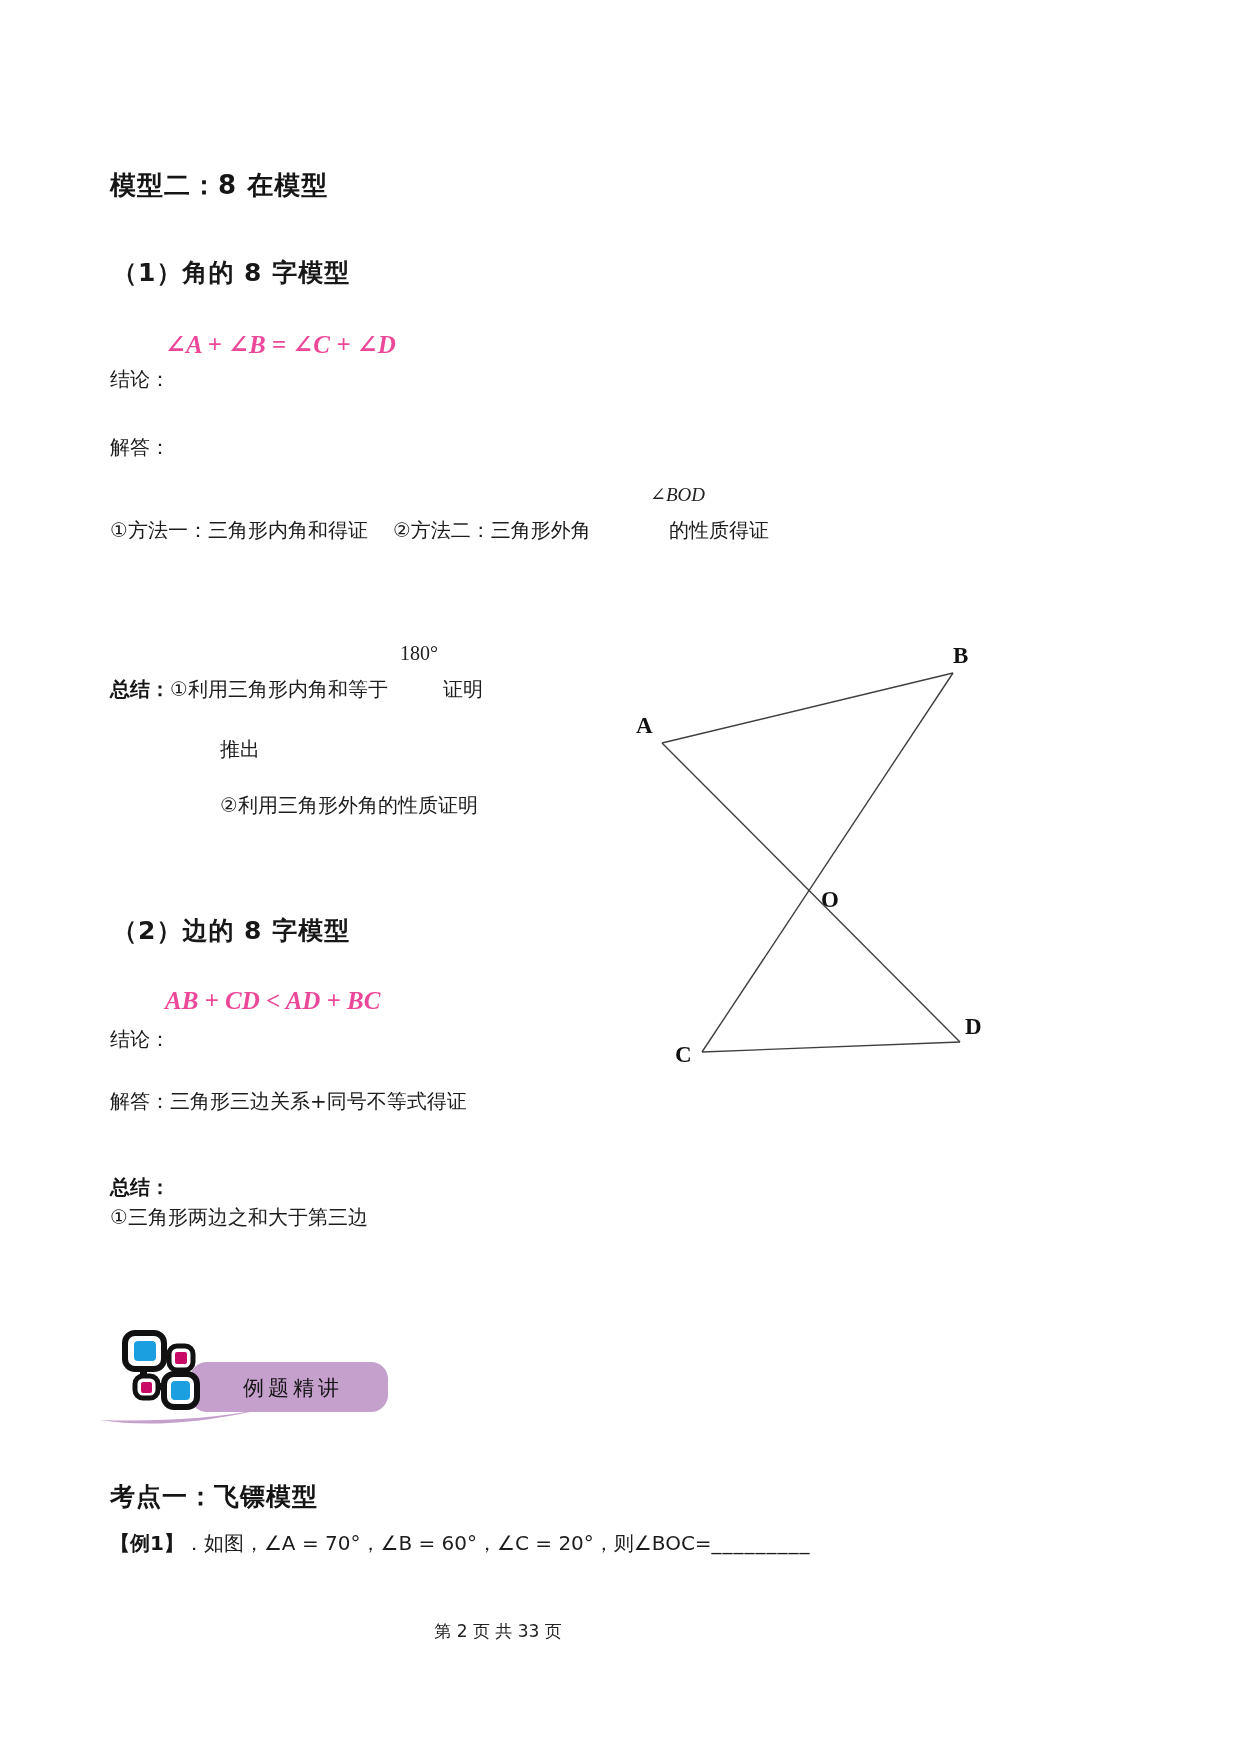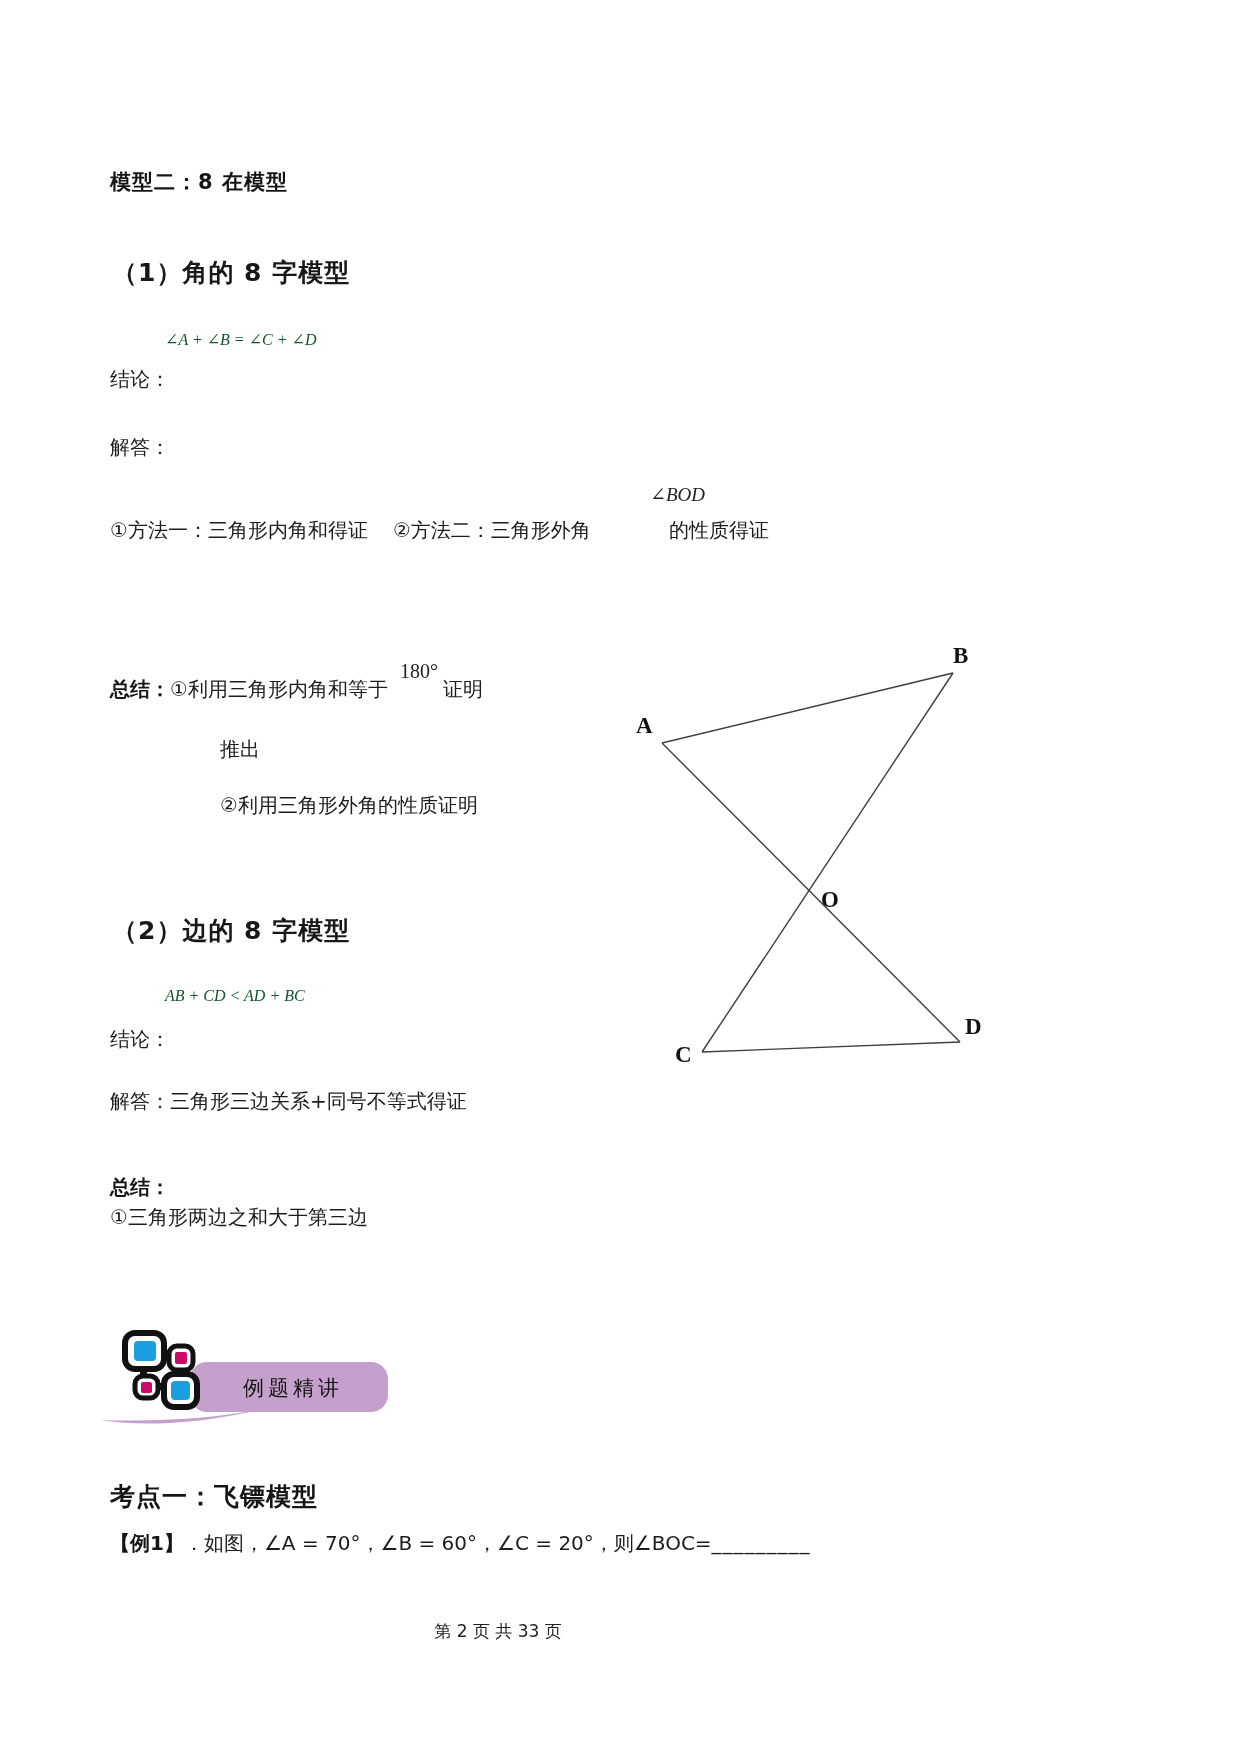--- a/index.html
+++ b/index.html
@@ -1,23 +1,23 @@
 <!DOCTYPE html>
 <html><head>
 <meta charset="utf-8">
 <style>
   html,body{margin:0;padding:0;background:#ffffff;}
   #page{position:relative;width:1240px;height:1754px;background:#ffffff;overflow:hidden;
         font-family:"DejaVu Sans","Liberation Sans",sans-serif;color:#1a1a1a;}
   .abs{position:absolute;white-space:nowrap;}
-  .h-main{font-size:21px;font-weight:800;letter-spacing:1px;color:#151515;}
+  .h-main{font-size:26px;font-weight:800;letter-spacing:1px;color:#151515;}
   .h-sub{font-size:25px;font-weight:800;letter-spacing:1px;color:#181818;}
   .body-t{font-size:20px;color:#1c1c1c;}
   .bold-t{font-weight:800;color:#151515;margin-top:28px;}
-  .math{font-family:"Liberation Serif","DejaVu Serif",serif;font-style:italic;font-size:16px;color:#14532d;}
+  .math{font-family:"Liberation Serif","DejaVu Serif",serif;font-style:italic;font-size:25px;color:#ec4899;font-weight:bold;}
   .math-sm{font-family:"Liberation Serif","DejaVu Serif",serif;font-style:italic;font-size:19px;color:#222;}
   .deg{font-family:"Liberation Serif","DejaVu Serif",serif;font-size:20px;color:#222;font-style:normal;}
   .gap25{display:inline-block;width:25px;}
   .gap55{display:inline-block;width:55px;}
   .gap78{display:inline-block;width:78px;}
   .blank-u{letter-spacing:1px;}
   .footer{position:absolute;left:0;top:1620px;width:996px;text-align:center;font-size:17px;color:#222;}
   svg text.dlabel{font-family:"Liberation Serif","DejaVu Serif",serif;font-weight:bold;font-size:23px;fill:#111;}
   svg text.badge-label{font-family:"DejaVu Sans","Liberation Sans",sans-serif;font-size:21px;letter-spacing:4px;fill:#141414;}
 </style>
@@ -35,21 +35,21 @@
   <div class="abs body-t" style="left:110px;top:366px;">结论：</div>
 
   <div class="abs body-t" style="left:110px;top:434px;">解答：</div>
 
   <div class="abs math-sm" style="left:650px;top:483px;">∠BOD</div>
 
   <div class="abs body-t" style="left:110px;top:517px;">
     <span>①方法一：三角形内角和得证</span><span class="gap25"></span><span>②方法二：三角形外角</span><span class="gap78"></span><span>的性质得证</span>
   </div>
 
-  <div class="abs deg" style="left:400px;top:642px;margin-top:18px;">180°</div>
+  <div class="abs deg" style="left:400px;top:642px;">180°</div>
 
   <div class="abs body-t" style="left:110px;top:676px;">
     <span class="bold-t">总结：</span><span>①利用三角形内角和等于</span><span class="gap55"></span><span>证明</span>
   </div>
 
   <div class="abs body-t" style="left:220px;top:736px;">推出</div>
 
   <div class="abs body-t" style="left:220px;top:792px;">②利用三角形外角的性质证明</div>
 
   <svg class="abs" style="left:555px;top:575px;" width="445" height="500" viewBox="0 0 445 500">

